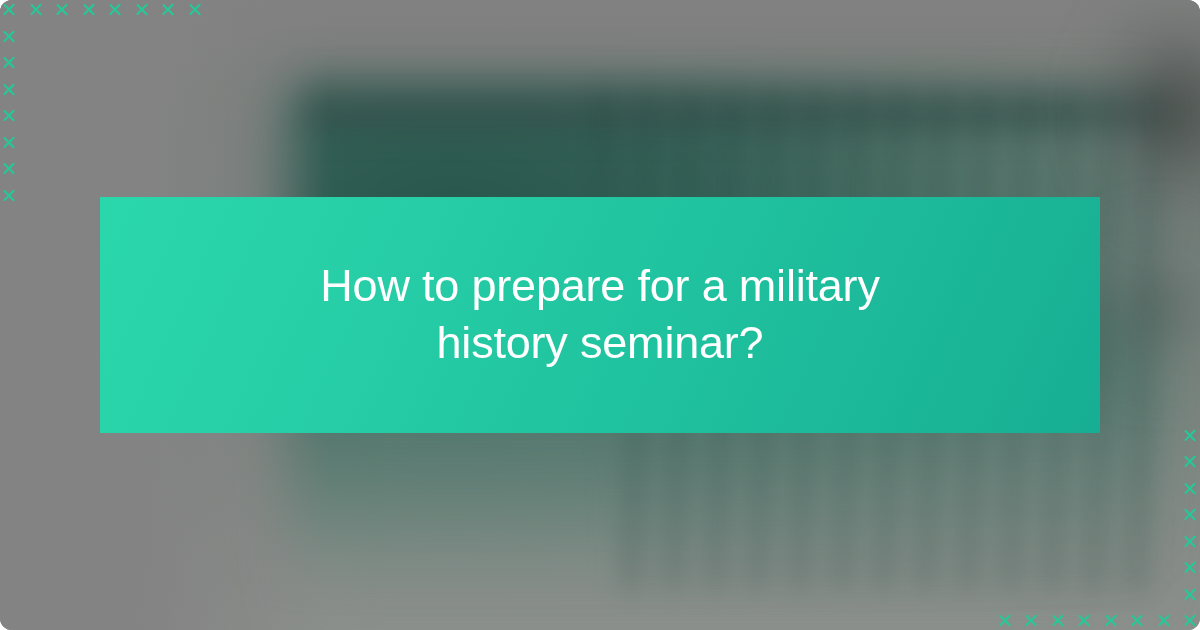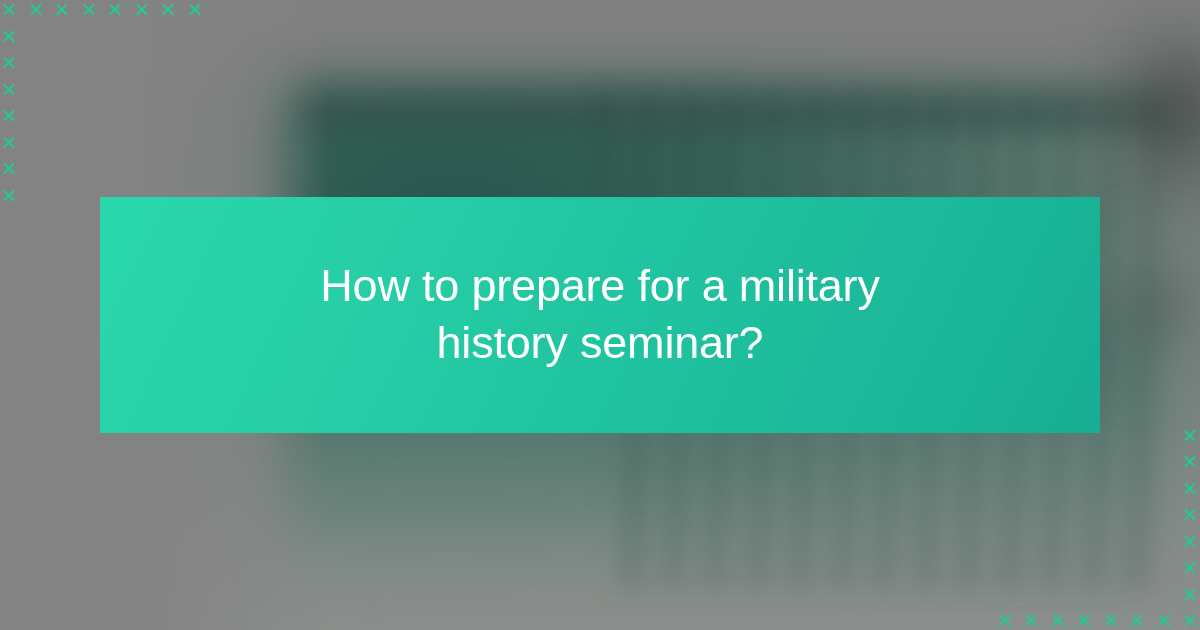--- a/index.html
+++ b/index.html
@@ -7,20 +7,21 @@
     padding: 0;
     background: #ffffff;
   }
   #canvas {
     position: relative;
     width: 1200px;
     height: 630px;
     overflow: hidden;
     font-family: "Liberation Sans", sans-serif;
     background: #808080;
+    border-radius: 12px;
   }
 
   
   .bg-layer {
     position: absolute;
     inset: 0;
     overflow: hidden;
   }
   .bg-base {
     position: absolute;

